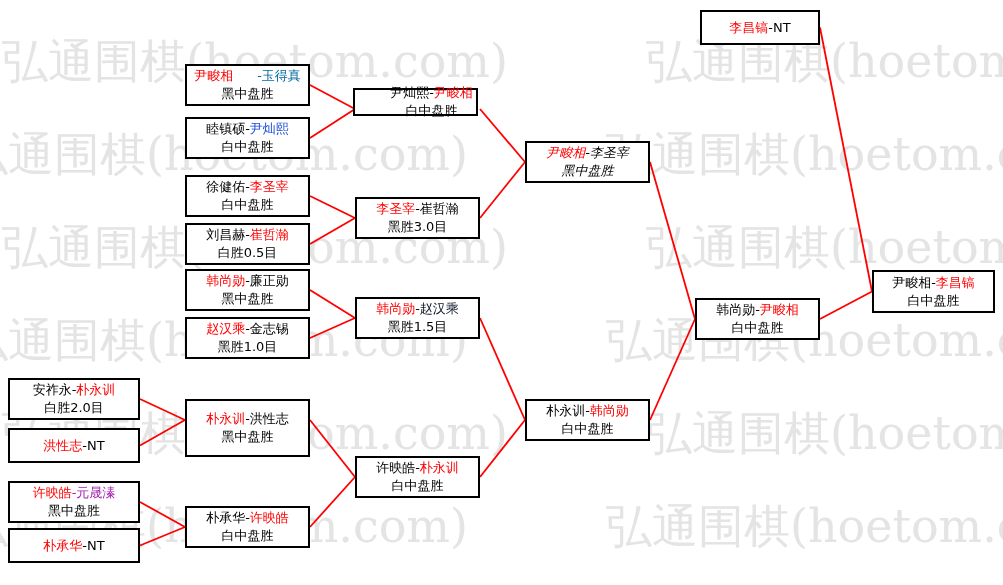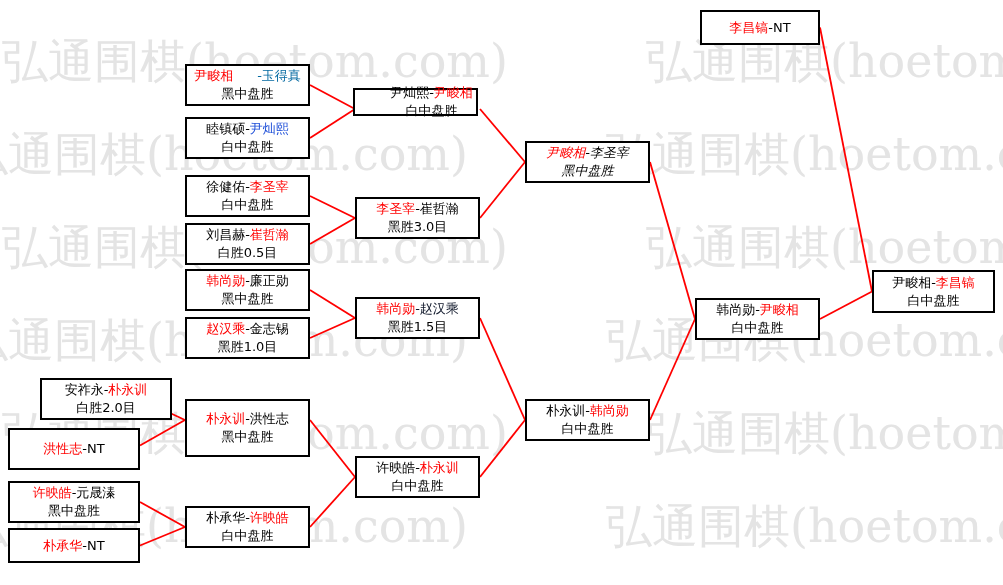--- a/index.html
+++ b/index.html
@@ -73,29 +73,29 @@
         <div class="result">白胜0.5目</div>
       </div>
       <div class="match-box" style="left: 185px; top: 269px; width: 125px; height: 42px;">
         <div class="names"><span style="color: rgb(255, 0, 0);">韩尚勋</span><span style="color: rgb(0, 0, 0);">-廉正勋</span></div>
         <div class="result">黑中盘胜</div>
       </div>
       <div class="match-box" style="left: 185px; top: 317px; width: 125px; height: 42px;">
         <div class="names"><span style="color: rgb(255, 0, 0);">赵汉乘</span><span style="color: rgb(0, 0, 0);">-金志锡</span></div>
         <div class="result">黑胜1.0目</div>
       </div>
-      <div class="match-box" style="left: 8px; top: 378px; width: 132px; height: 42px; margin-left: 32px;">
+      <div class="match-box" style="left: 8px; top: 378px; width: 132px; height: 42px;">
         <div class="names"><span style="color: rgb(0, 0, 0);">安祚永-</span><span style="color: rgb(255, 0, 0);">朴永训</span></div>
         <div class="result">白胜2.0目</div>
       </div>
-      <div class="match-box" style="left: 8px; top: 428px; width: 132px; height: 42px;">
+      <div class="match-box" style="left: 8px; top: 428px; width: 132px; height: 35px;">
         <div class="names"><span style="color: rgb(255, 0, 0);">洪性志</span><span style="color: rgb(0, 0, 0);">-NT</span></div>
       </div>
       <div class="match-box" style="left: 8px; top: 481px; width: 132px; height: 42px;">
-        <div class="names"><span style="color: rgb(255, 0, 0);">许映皓</span><span style="color: #000000;">-元晟溱</span></div>
+        <div class="names"><span style="color: rgb(255, 0, 0);">许映皓</span><span style="color: #a21caf;">-元晟溱</span></div>
         <div class="result">黑中盘胜</div>
       </div>
       <div class="match-box" style="left: 8px; top: 528px; width: 132px; height: 35px;">
         <div class="names"><span style="color: rgb(255, 0, 0);">朴承华</span><span style="color: rgb(0, 0, 0);">-NT</span></div>
       </div>
       <div class="match-box" style="left: 353px; top: 88px; width: 125px; height: 28px; padding-left: 32px;">
         <div class="names"><span style="color: rgb(0, 0, 0);">尹灿熙-</span><span style="color: rgb(255, 0, 0);">尹畯相</span></div>
         <div class="result">白中盘胜</div>
       </div>
       <div class="match-box" style="left: 355px; top: 197px; width: 125px; height: 42px;">

